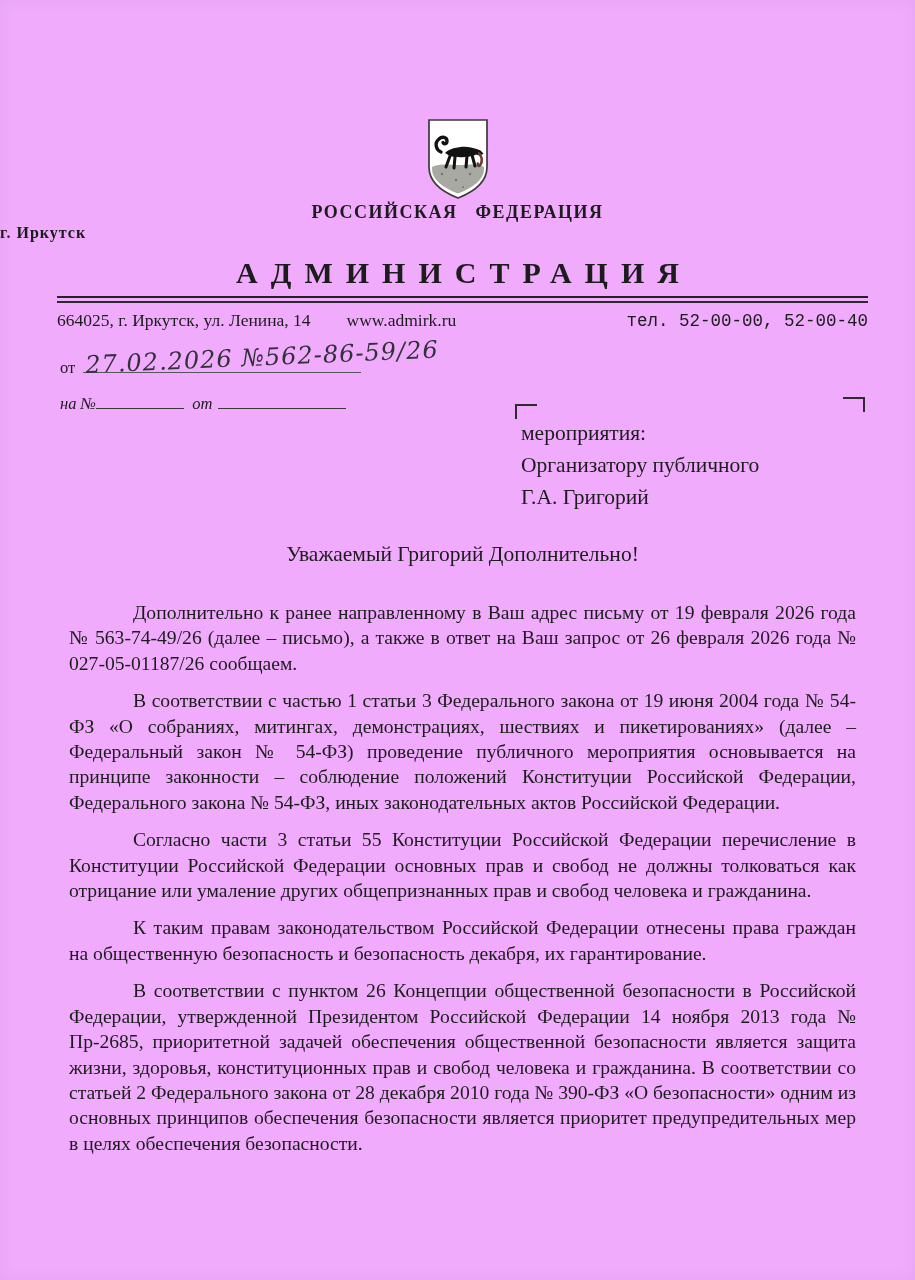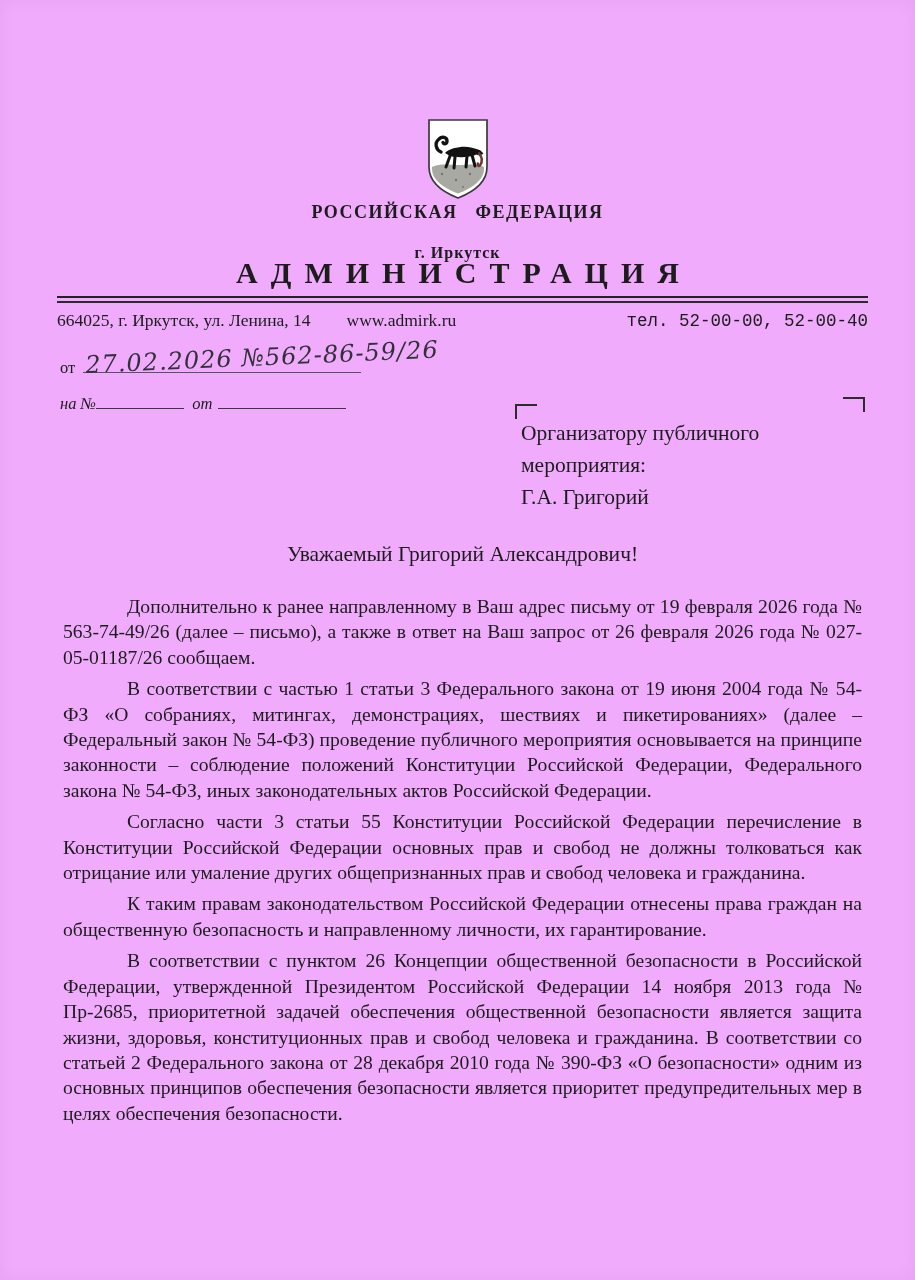--- a/index.html
+++ b/index.html
@@ -15,21 +15,21 @@
   }
   
   .emblem{position:absolute;left:426px;top:117px;}
   .lh-country{
     position:absolute;left:0;top:202px;width:100%;
     text-align:center;font-weight:bold;font-size:18px;
     letter-spacing:1.5px;word-spacing:12px;
   }
   .lh-city{
     position:absolute;left:0;top:224px;width:100%;
-    text-align:center;font-weight:bold;font-size:16px;letter-spacing:1px;margin-top:20px;
+    text-align:left;font-weight:bold;font-size:16px;letter-spacing:1px;
   }
   .lh-org{
     position:absolute;left:0;top:256px;width:100%;
     text-align:center;font-weight:bold;font-size:30px;
     letter-spacing:13px;text-indent:13px;white-space:nowrap;
   }
   .double-rule{
     position:absolute;left:57px;top:296px;width:811px;height:3px;
     border-top:2.2px solid #232323;border-bottom:2px solid #2b2b2b;
   }
@@ -75,21 +75,21 @@
   
   .salutation{
     position:absolute;left:57px;top:542px;width:811px;
     text-align:center;font-size:21.5px;
   }
   .body-text{
     position:absolute;left:57px;top:588px;width:811px;
     font-size:19.6px;line-height:25.4px;
     text-align:justify;
   }
-  .body-text p{margin:6px;text-indent:64px;}
+  .body-text p{margin:12px;text-indent:64px;}
 </style>
 </head>
 <body>
 
 <div class="page">
 
   <svg class="emblem" width="64" height="88" viewBox="0 0 64 88" aria-hidden="true">
     <path d="M3,3 H61 V50 C61,64 50,74 32,81 C14,74 3,64 3,50 Z" fill="#ffffff" stroke="#3a3a3a" stroke-width="1.7"></path>
     <path d="M6,50 C14,46 24,48 32,48 C42,48 50,46 58,50 L58,52 C58,62 48,70.5 32,76.5 C16,70.5 6,62 6,52 Z" fill="#a8a9a2"></path>
     <circle cx="16" cy="57" r="1.2" fill="#73746d"></circle>
@@ -124,28 +124,28 @@
     <span>от</span><span class="hand-slot"><span class="handwriting">27.02.2026  №562-86-59/26</span></span>
   </div>
 
   <div class="ref-line2">
     <span>на №</span><span class="blank blank-num"></span><span class="ref-from2">от</span><span class="blank blank-date"></span>
   </div>
 
   <div class="recipient">
     <span class="corner-tl"></span>
     <span class="corner-tr"></span>
+    <div>мероприятия:</div>
     <div>Организатору публичного</div>
-    <div>мероприятия:</div>
     <div>Г.А. Григорий</div>
   </div>
 
-  <div class="salutation">Уважаемый Григорий Александрович!</div>
+  <div class="salutation">Уважаемый Григорий Дополнительно!</div>
 
   <div class="body-text">
     <p>Дополнительно к ранее направленному в Ваш адрес письму от 19 февраля 2026 года № 563-74-49/26 (далее – письмо), а также в ответ на Ваш запрос от 26 февраля 2026 года № 027-05-01187/26 сообщаем.</p>
     <p>В соответствии с частью 1 статьи 3 Федерального закона от 19 июня 2004 года № 54-ФЗ «О собраниях, митингах, демонстрациях, шествиях и пикетированиях» (далее – Федеральный закон № 54-ФЗ) проведение публичного мероприятия основывается на принципе законности – соблюдение положений Конституции Российской Федерации, Федерального закона № 54-ФЗ, иных законодательных актов Российской Федерации.</p>
     <p>Согласно части 3 статьи 55 Конституции Российской Федерации перечисление в Конституции Российской Федерации основных прав и свобод не должны толковаться как отрицание или умаление других общепризнанных прав и свобод человека и гражданина.</p>
-    <p>К таким правам законодательством Российской Федерации отнесены права граждан на общественную безопасность и направленному личности, их гарантирование.</p>
+    <p>К таким правам законодательством Российской Федерации отнесены права граждан на общественную безопасность и безопасность декабря, их гарантирование.</p>
     <p>В соответствии с пунктом 26 Концепции общественной безопасности в Российской Федерации, утвержденной Президентом Российской Федерации 14 ноября 2013 года № Пр-2685, приоритетной задачей обеспечения общественной безопасности является защита жизни, здоровья, конституционных прав и свобод человека и гражданина. В соответствии со статьей 2 Федерального закона от 28 декабря 2010 года № 390-ФЗ «О безопасности» одним из основных принципов обеспечения безопасности является приоритет предупредительных мер в целях обеспечения безопасности.</p>
   </div>
 
 </div>
 
 </body></html>

